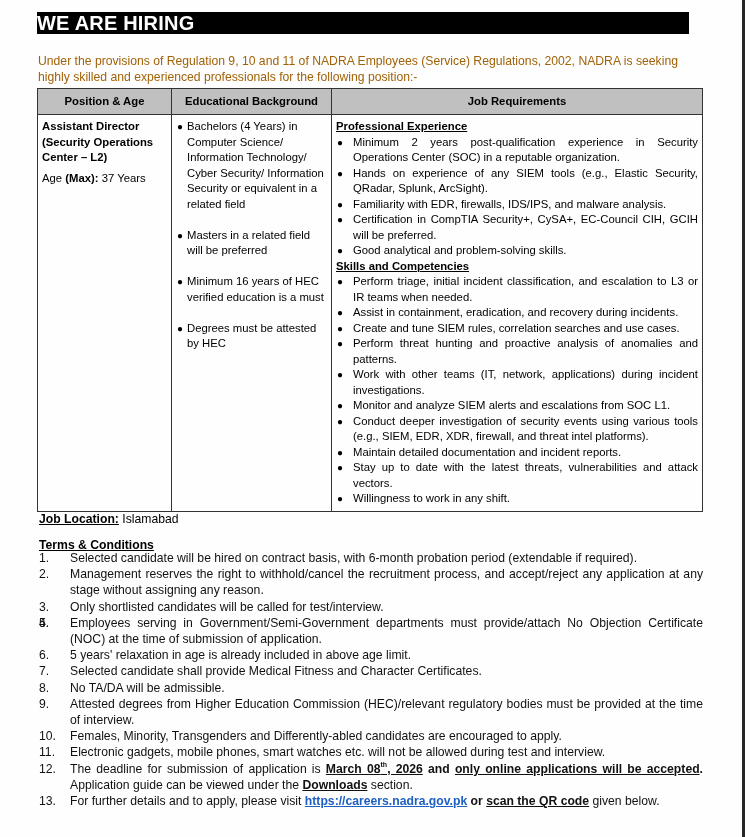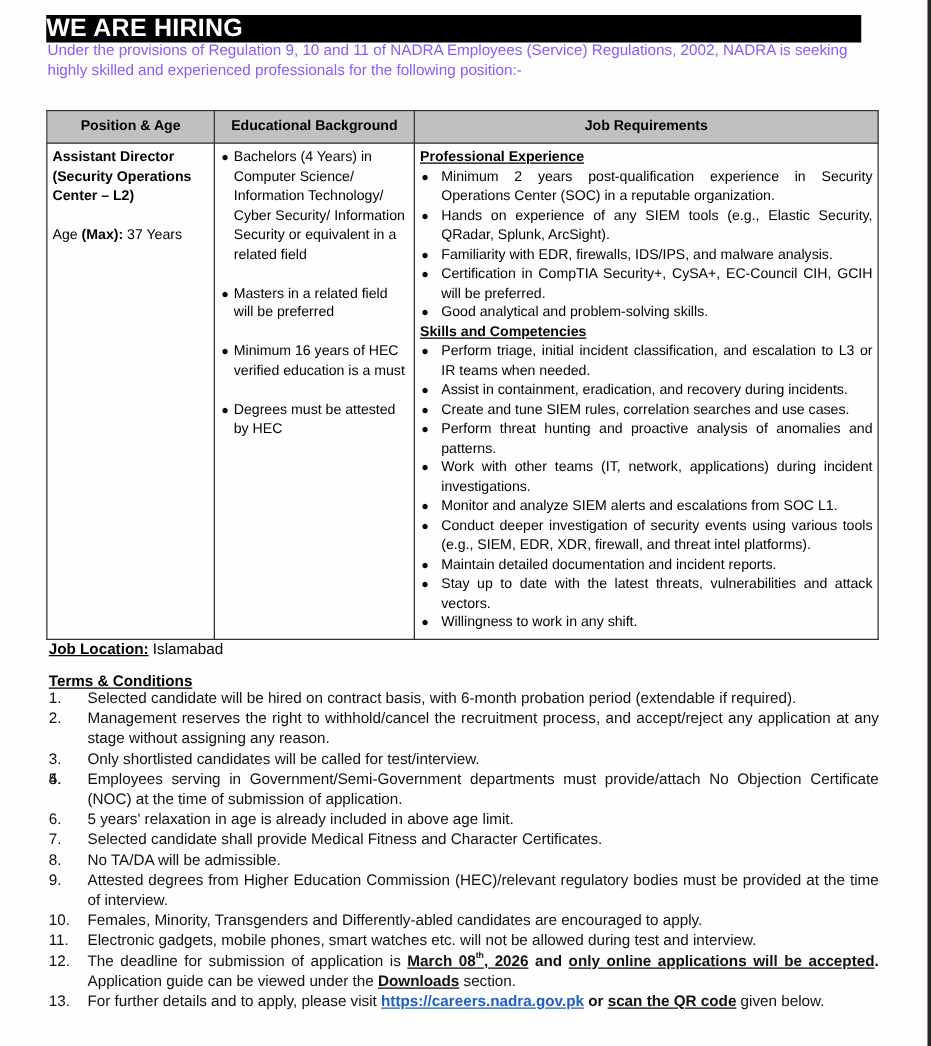--- a/index.html
+++ b/index.html
@@ -11,36 +11,36 @@
     .scroll-strip {
       position: absolute; left: 742px; top: 0; width: 3px; height: 837px; background: #262626;
     }
     .page { position: absolute; left: 0; top: 0; width: 742px; height: 837px; background: #fefefe; }
     .banner {
       position: absolute; left: 37px; top: 12px; width: 652px; height: 22px;
       background: #000; color: #fff; text-align: left;
       font-weight: bold; font-size: 20px; line-height: 22px; letter-spacing: 0.2px;
     }
     .intro {
-      position: absolute; left: 38px; top: 32px; width: 668px;
-      font-size: 12.2px; line-height: 16px; color: #8b5cf6;
+      position: absolute; left: 38px; top: 53px; width: 668px;
+      font-size: 12.2px; line-height: 16px; color: #a16207;
     }
     table.jobs {
       position: absolute; left: 37px; top: 88px; width: 665px;
       border-collapse: collapse; table-layout: fixed;
       font-size: 11.3px; line-height: 15.5px;
     }
     table.jobs th, table.jobs td { border: 1.5px solid #333; padding: 4px; vertical-align: top; }
     table.jobs th {
       background: #c0c0c0; font-weight: bold; height: 17px; font-size: 11.3px; line-height: 17px;
       text-align: center;
     }
     td.pos { text-align: left; vertical-align: middle; padding: 0 2px; }
     td.pos .title { font-weight: bold; line-height: 15.5px; }
-    td.pos .age { margin-top: 15px; }
+    td.pos .age { margin-top: 5px; }
     td.edu { vertical-align: middle; padding: 0 4px 0 2px; }
     .edu ul { list-style: none; margin: 0; padding: 0; }
     .edu li { position: relative; padding-left: 11px; margin-bottom: 15.5px; }
     .edu li:last-child { margin-bottom: 0; }
     .edu li .dot, .req li .dot {
       position: absolute; left: 1px; top: 0; font-size: 10px;
     }
     td.req { padding: 1px 5px 2px 7px; text-align: justify; margin-top: 32px; }
     .req .sec { font-weight: bold; text-decoration: underline; line-height: 15.5px; }
     .req ul { list-style: none; margin: 0; padding: 0; }

